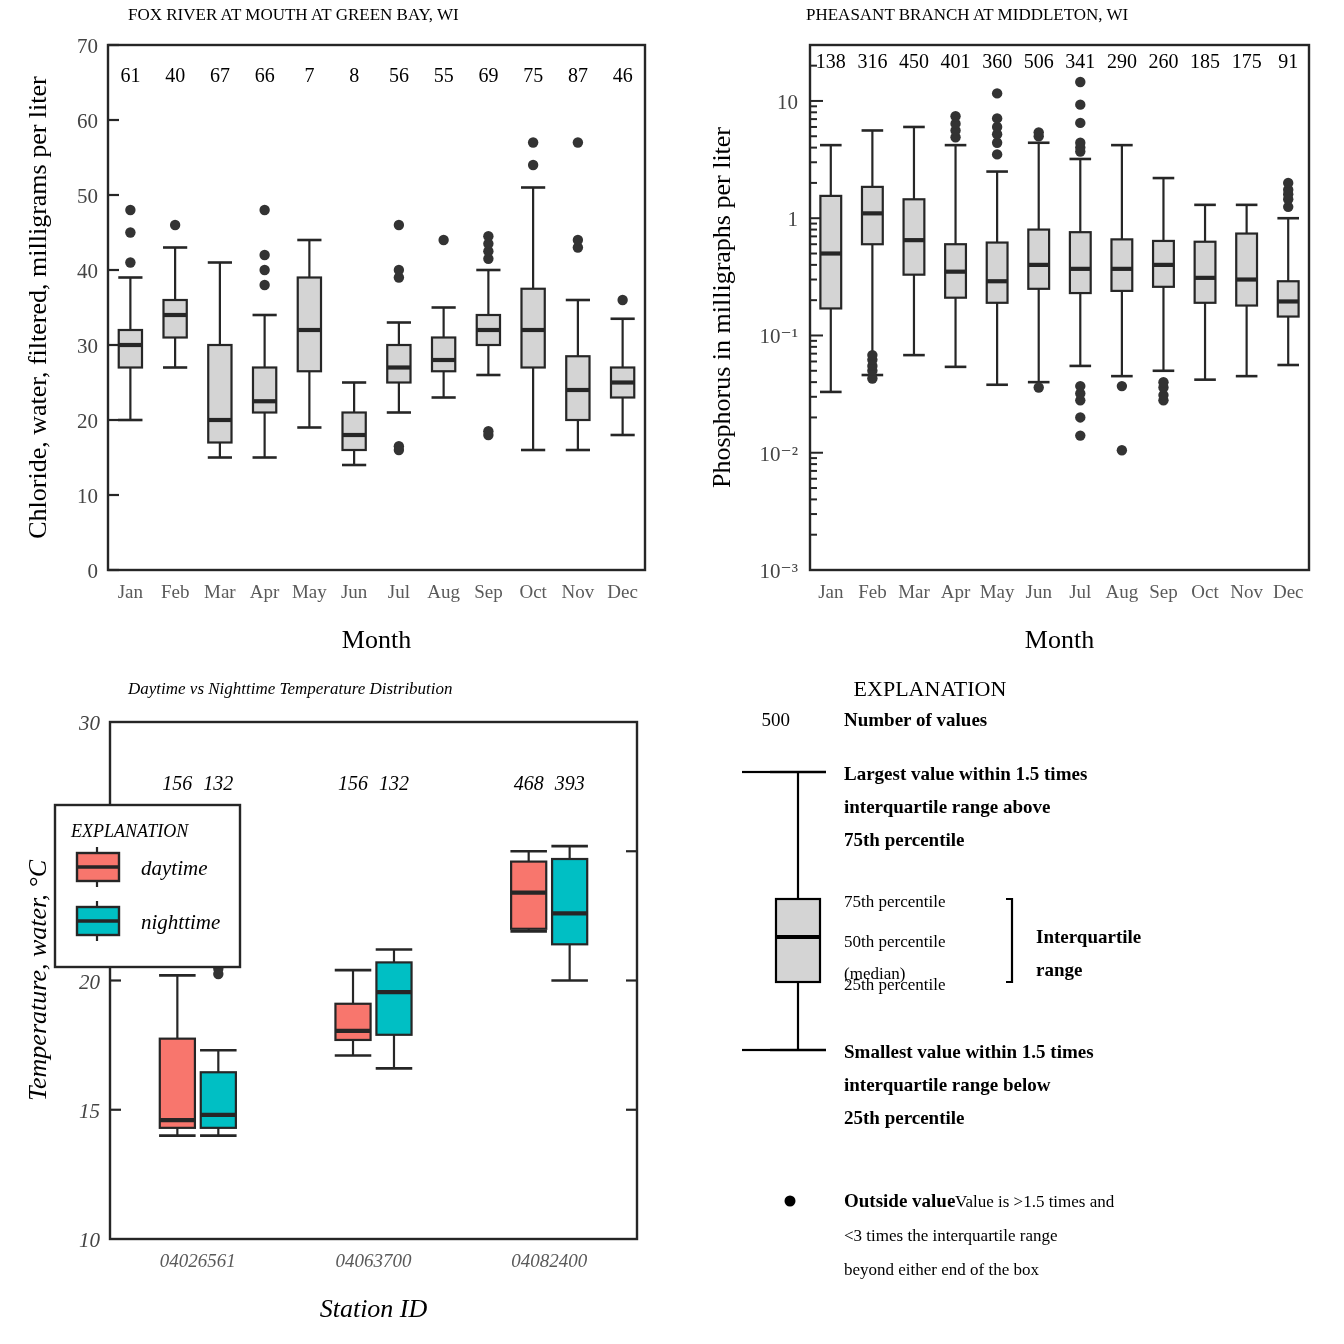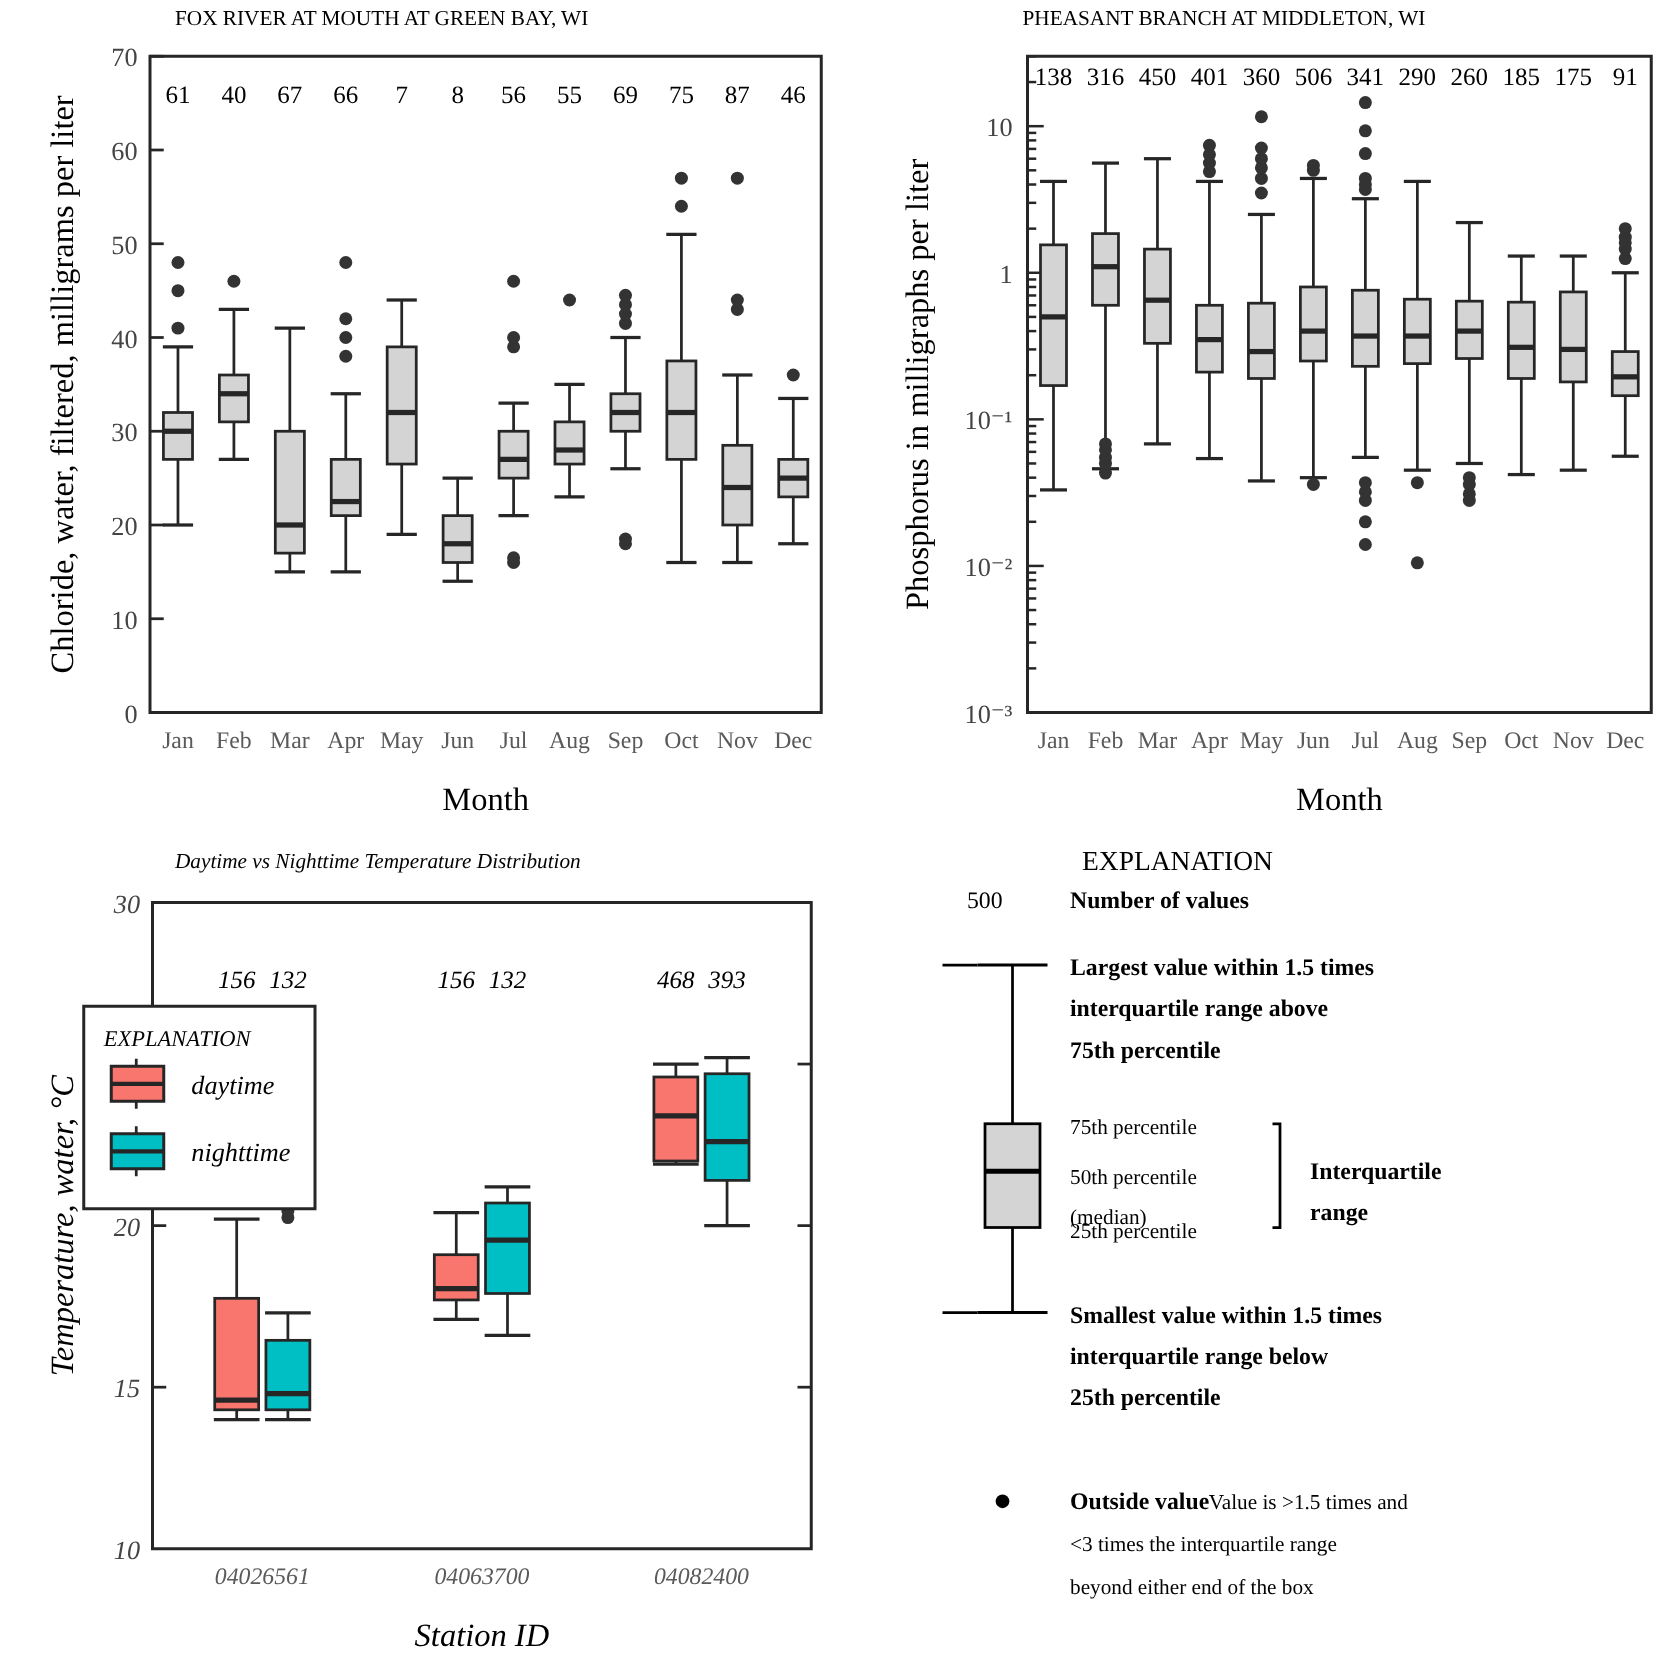--- a/index.html
+++ b/index.html
@@ -1,19 +1,19 @@
 <!DOCTYPE html>
 <html><head>
 <meta charset="utf-8">
 <style>
   html,body{margin:0;padding:0;background:#fff;}
   body{width:1344px;height:1344px;position:relative;
        font-family:"Liberation Serif","DejaVu Serif",serif;color:#000;
        overflow:hidden;}
-  .panel{position:absolute;padding-left:12px;}
+  .panel{position:absolute;}
   svg{display:block;overflow:visible;}
   text{font-family:"Liberation Serif","DejaVu Serif",serif;}
   .ttl{font-size:17px;fill:#000;}
   .axlab{font-size:26px;fill:#000;}
   .tick{font-size:21px;fill:#444;}
   .mtick{font-size:19px;fill:#5a5a5a;}
   .nval{font-size:20px;fill:#000;}
   .expl-h{font-size:22px;fill:#000;}
   .expl-b{font-size:19px;fill:#000;font-weight:bold;}
   .expl-n{font-size:19px;fill:#000;}

